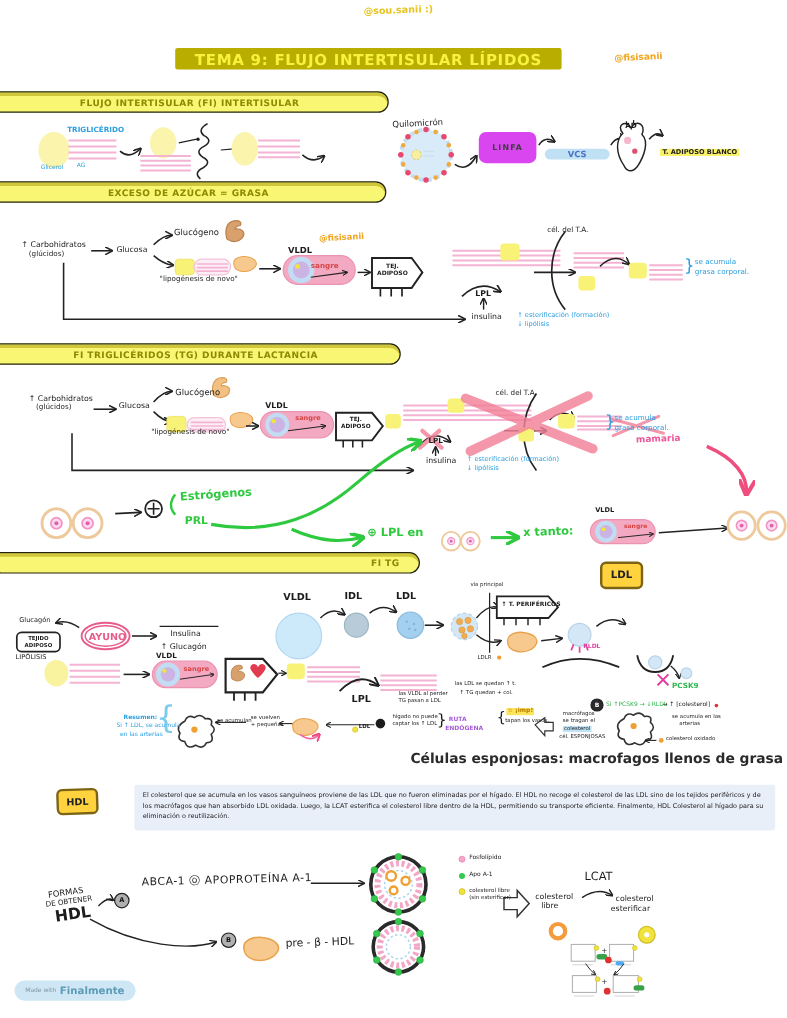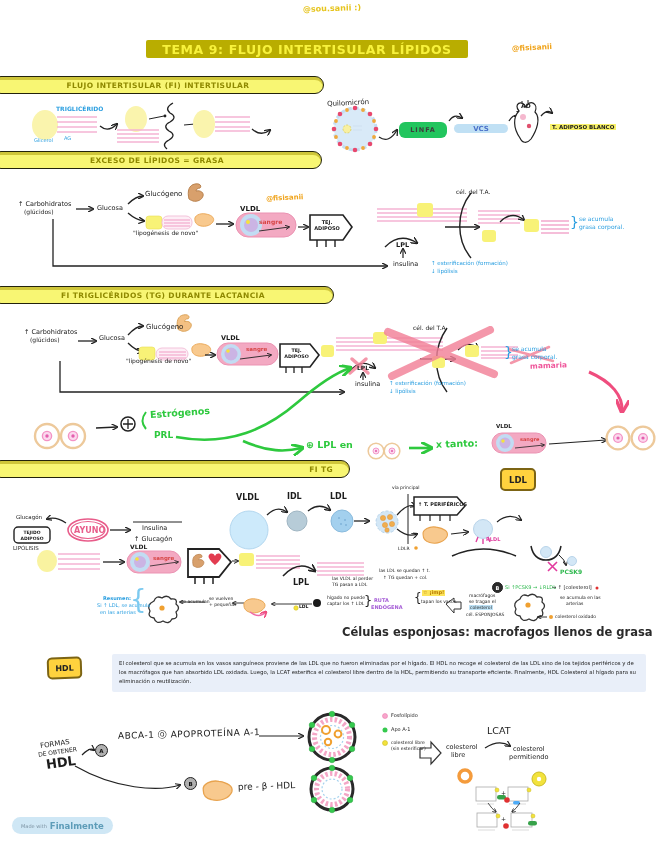--- a/index.html
+++ b/index.html
@@ -453,34 +453,34 @@
 <div class="lbl b" style="left:303px;top:4px;font-size:8px;color:#e6c41d;transform:rotate(-2deg)">@sou.sanii :)</div>
 <div class="titlebar" style="left:146px;top:40px;width:322px;height:18px">
       <span>TEMA 9: FLUJO INTERTISULAR LÍPIDOS</span>
     </div>
 <div class="lbl b orange" style="left:512px;top:44px;font-size:7.5px;transform:rotate(-3deg)">@fisisanii</div>
 
 <div class="bar" style="top:76px;width:330px">
       <span>FLUJO INTERTISULAR (FI) INTERTISULAR</span>
     </div>
 <div class="bar" style="top:151px;width:328px">
-      <span>EXCESO DE LÍPIDOS = GRASA</span>
+      <span>EXCESO DE AZÚCAR = GRASA</span>
     </div>
 <div class="bar" style="top:286px;width:340px">
       <span>FI TRIGLICÉRIDOS (TG) DURANTE LACTANCIA</span>
     </div>
 <div class="bar" style="top:460px;width:340px;justify-content:flex-end;padding-right:16px">
       <span>FI TG</span>
     </div>
 
 <div class="lbl b blue" style="left:56px;top:106px;font-size:6px">TRIGLICÉRIDO</div>
 <div class="lbl blue" style="left:34px;top:138px;font-size:5px">Glicerol</div>
 <div class="lbl blue" style="left:64px;top:136px;font-size:5px">AG</div>
 <div class="lbl" style="left:327px;top:99px;font-size:7px;transform:rotate(-3deg)">Quilomicrón</div>
-<div class="pill" style="left:399px;top:122px;width:48px;height:16px;background:#22c55e">
+<div class="pill" style="left:399px;top:110px;width:48px;height:26px;background:#d946ef">
       <span class="b" style="font-size:6.5px;color:#3d3d3d;letter-spacing:1px">LINFA</span>
     </div>
 <div class="pill" style="left:454px;top:124px;width:54px;height:9px;background:#c0e0f4">
       <span class="b" style="font-size:7px;color:#4a71c9">VCS</span>
     </div>
 <div class="lbl b" style="left:521px;top:103px;font-size:6px">AD</div>
 <div class="lbl b hl" style="left:550px;top:124px;font-size:5.5px">T. ADIPOSO BLANCO</div>
 
 <div class="lbl" style="left:18px;top:201px;font-size:6.5px">↑ Carbohidratos</div>
 <div class="lbl" style="left:24px;top:209px;font-size:6px">(glúcidos)</div>
@@ -595,21 +595,21 @@
     </div>
 <div class="lbl" style="left:238px;top:781px;font-size:9px;transform:rotate(-2deg)">pre - β - HDL</div>
 <div class="lbl" style="left:391px;top:713px;font-size:5px">Fosfolípido</div>
 <div class="lbl" style="left:391px;top:727px;font-size:5px">Apo A-1</div>
 <div class="lbl" style="left:391px;top:740px;font-size:4.6px">colesterol libre</div>
 <div class="lbl" style="left:391px;top:746px;font-size:4.6px">(sin esterificar)</div>
 <div class="lbl" style="left:487px;top:726px;font-size:9.5px">LCAT</div>
 <div class="lbl" style="left:446px;top:744px;font-size:6.5px">colesterol</div>
 <div class="lbl" style="left:451px;top:752px;font-size:6.5px">libre</div>
 <div class="lbl" style="left:513px;top:746px;font-size:6.5px">colesterol</div>
-<div class="lbl" style="left:509px;top:754px;font-size:6.5px">permitiendo</div>
+<div class="lbl" style="left:509px;top:754px;font-size:6.5px">esterificar</div>
 <div class="lbl" style="left:501px;top:790px;font-size:6px">+</div>
 <div class="lbl" style="left:501px;top:816px;font-size:6px">+</div>
 
 <div class="gn" style="left:12px;top:817px">
   <span style="font-size:5px;color:#7d93a3">Made with</span>
   <span class="b" style="font-size:8.5px;color:#5d9cb8">Finalmente</span>
 </div>
 
 </div>
 

